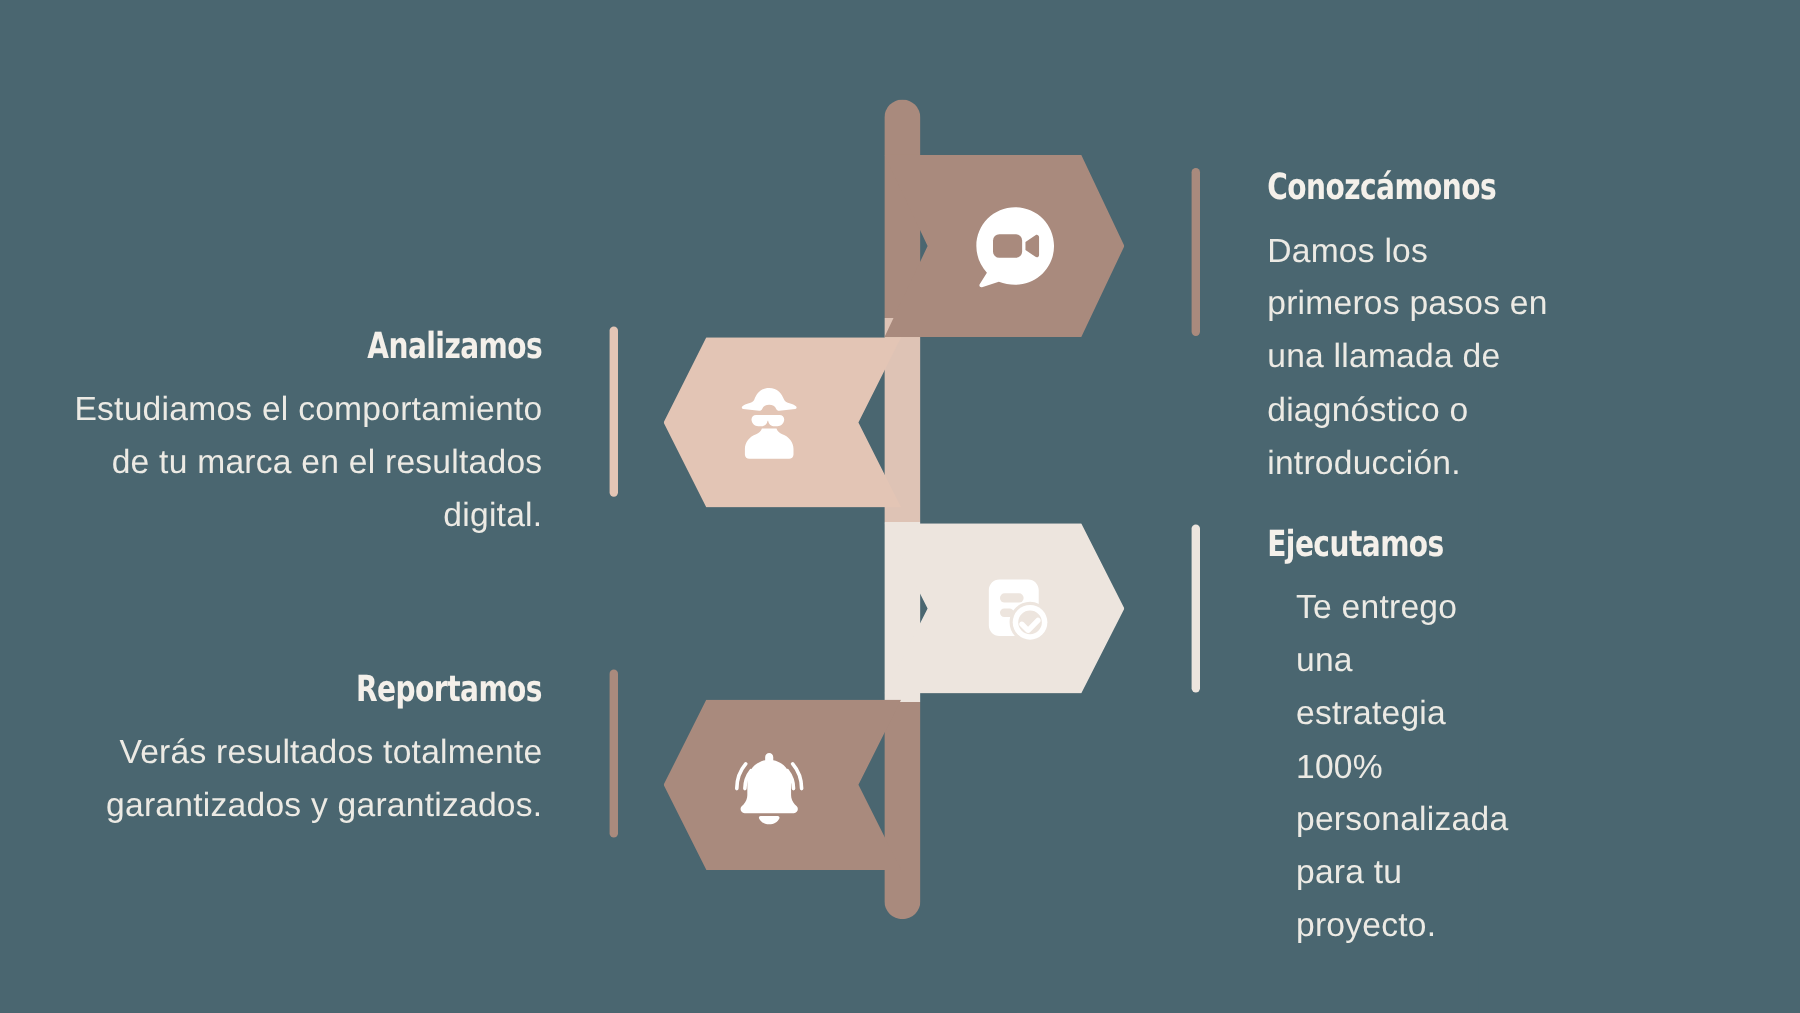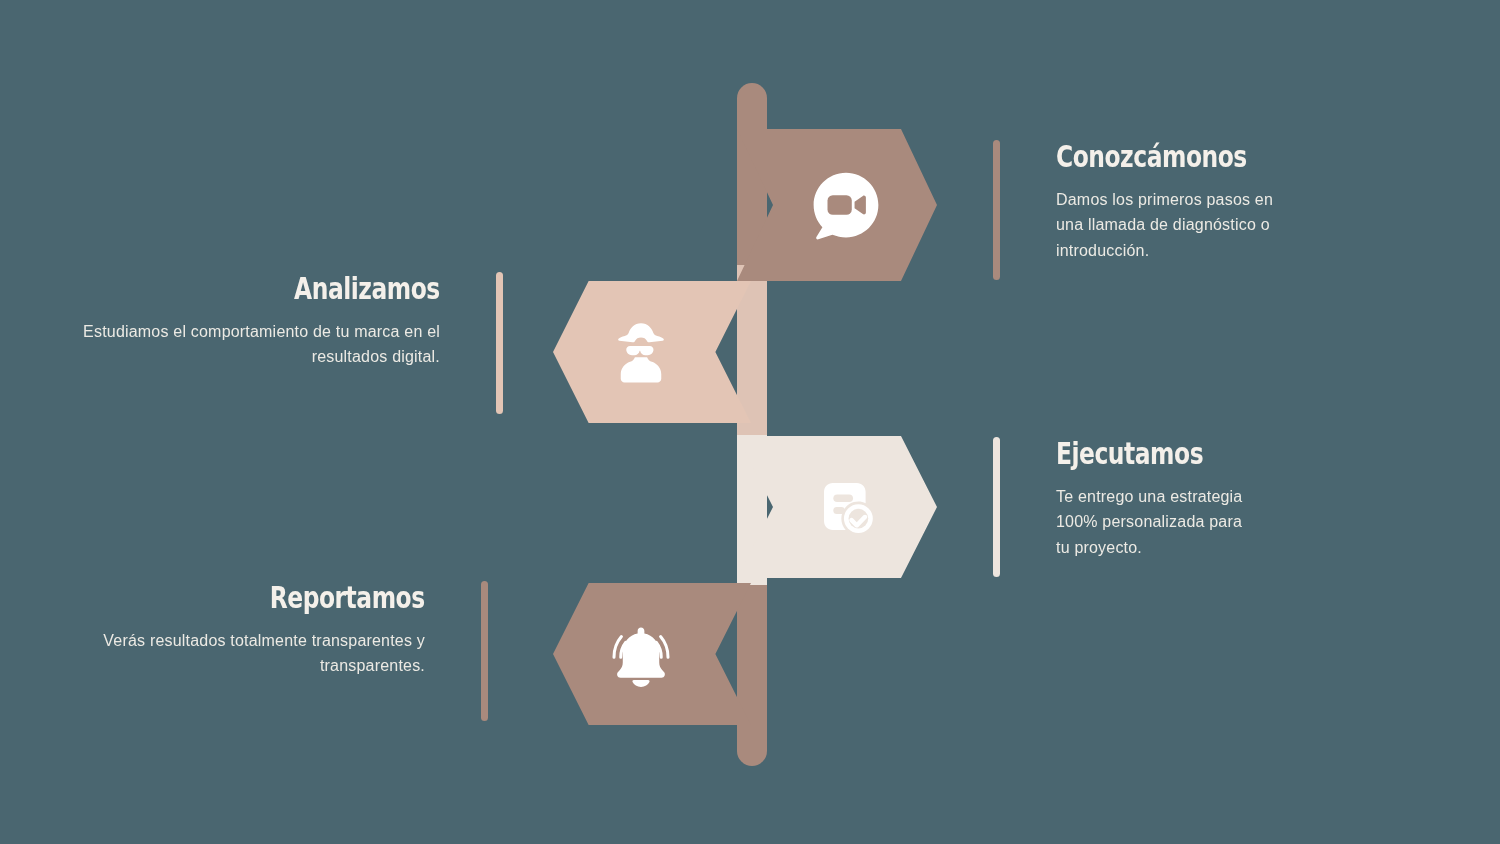--- a/index.html
+++ b/index.html
@@ -51,21 +51,21 @@
   }
   .sign svg { display: block; }
 
   
   .block {
     position: absolute;
     display: flex;
     align-items: flex-start;
   }
   .block.right-side { flex-direction: row; }
-  .block.left-side  { flex-direction: row; justify-content: flex-start; }
+  .block.left-side  { flex-direction: row; justify-content: flex-end; }
 
   .divider {
     width: 7px;
     border-radius: 4px;
     flex: 0 0 auto;
   }
   .copy { display: flex; flex-direction: column; }
   .block.right-side .copy { margin-left: 56px; text-align: left; align-items: flex-start; }
   .block.left-side  .copy { margin-right: 56px; text-align: right; align-items: flex-end; }
 
@@ -78,21 +78,21 @@
     line-height: 1.1;
     margin: 0 0 14px 0;
     transform: scaleX(0.78);
     white-space: nowrap;
   }
   .block.right-side .heading { transform-origin: left center; }
   .block.left-side  .heading { transform-origin: right center; }
 
   .body-text {
     font-family: "Liberation Sans", sans-serif;
-    font-size: 16px;
+    font-size: 28px;
     font-weight: 400;
     color: #eceae4;
     line-height: 1.58;
     letter-spacing: 0.2px;
     margin: 0;
     max-width: 400px;
   }
 </style>
 </head>
 <body style="background: rgb(74, 102, 112);">
@@ -152,38 +152,38 @@
         <circle cx="42.4" cy="42.6" r="9" fill="#ede5de"></circle>
         <path fill="#ffffff" d="M37.6 42.6 l3.3 3.3 l6.1 -6.3 c .8 -.8 2.1 -.8 2.9 0 .8 .8 .8 2.1 0 2.9 l-7.5 7.7 c-.8 .8 -2.1 .8 -2.9 0 l-4.8 -4.8 c-.8 -.8 -.8 -2.1 0 -2.9 .8 -.8 2.1 -.8 2.9 .1 z"></path>
       </svg>
     </span>
   </div>
 
   <div class="block right-side" style="left:993px; top:437px;">
     <div class="divider" style="height:140px; background:#ede5de;"></div>
     <div class="copy">
       <h2 class="heading">Ejecutamos</h2>
-      <p class="body-text" style="max-width:400px;">Te entrego una estrategia 100% personalizada para tu proyecto.</p>
+      <p class="body-text" style="max-width:400px;margin-left:24px;">Te entrego una estrategia 100% personalizada para tu proyecto.</p>
     </div>
   </div>
 
   <div class="sign left" style="left: 553px; top: 583px; width: 198px; height: 142px; background: rgb(169, 138, 125);">
     <span class="icon-wrap" style="margin-right:22px;">
       <svg width="72" height="72" viewBox="0 0 64 64" aria-hidden="true">
         <path fill="#ffffff" d="M32 8.5 c-1.7 0 -3 1.3 -3 3 v2.3 c-7.6 1.4 -13.2 8 -13.2 16 v9.8 c0 2.6 -1 5 -2.8 6.9 l-1.4 1.4 c-1.8 1.9 -.5 5.1 2.2 5.1 h36.4 c2.7 0 4 -3.2 2.2 -5.1 l-1.4 -1.4 c-1.8 -1.9 -2.8 -4.3 -2.8 -6.9 v-9.8 c0 -8 -5.6 -14.6 -13.2 -16 v-2.3 c0 -1.7 -1.3 -3 -3 -3 z"></path>
         <path fill="#ffffff" d="M25.6 55.2 h12.8 c.9 0 1.5 .9 1.1 1.7 -1.3 2.6 -4 4.4 -7.5 4.4 s-6.2 -1.8 -7.5 -4.4 c-.4 -.8 .2 -1.7 1.1 -1.7 z"></path>
         <path fill="none" stroke="#ffffff" stroke-width="2.7" stroke-linecap="round" d="M14.6 16.5 C10.4 21.4 8 27.8 8 34.8"></path>
         <path fill="none" stroke="#ffffff" stroke-width="2.7" stroke-linecap="round" d="M18.5 21.6 C15.6 25.3 14 29.9 14 34.8"></path>
         <path fill="none" stroke="#ffffff" stroke-width="2.7" stroke-linecap="round" d="M49.4 16.5 C53.6 21.4 56 27.8 56 34.8"></path>
         <path fill="none" stroke="#ffffff" stroke-width="2.7" stroke-linecap="round" d="M45.5 21.6 C48.4 25.3 50 29.9 50 34.8"></path>
       </svg>
     </span>
   </div>
 
-  <div class="block left-side" style="left:40px; top:558px; width:475px;margin-top:23px;">
+  <div class="block left-side" style="left:40px; top:558px; width:475px;">
     <div class="copy">
       <h2 class="heading">Reportamos</h2>
-      <p class="body-text" style="max-width:385px;">Verás resultados totalmente transparentes y transparentes.</p>
+      <p class="body-text" style="max-width:385px;">Verás resultados totalmente garantizados y garantizados.</p>
     </div>
     <div class="divider" style="height:140px; background:#a98a7d;"></div>
   </div>
 
 </div>
 
 </body></html>

